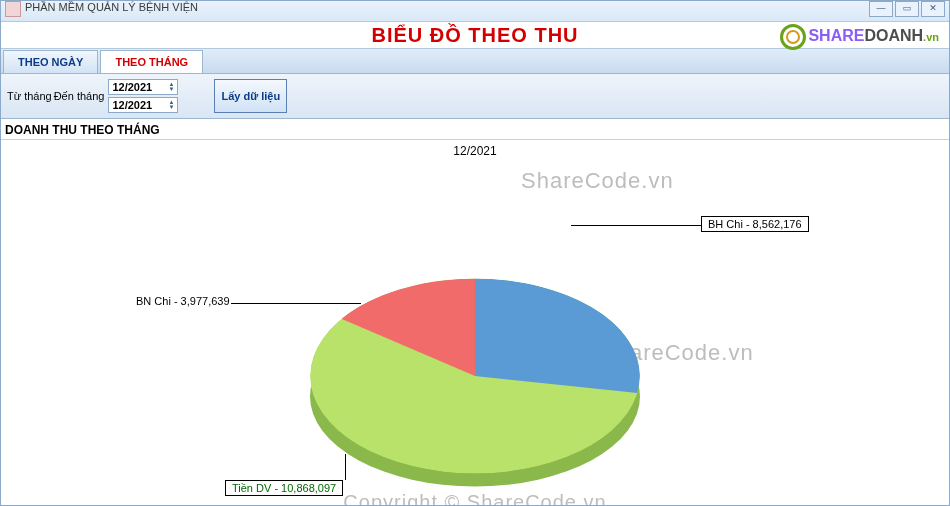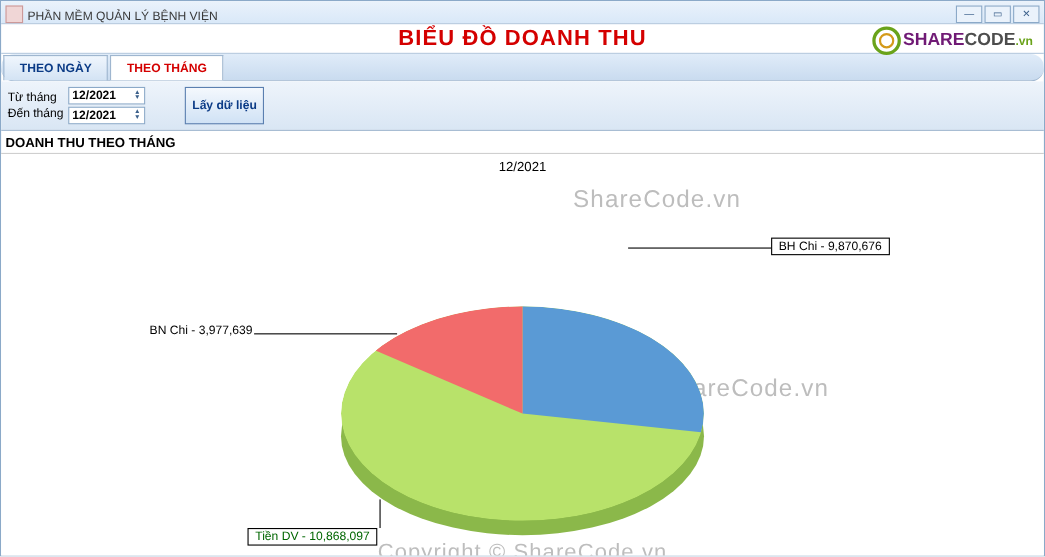--- a/index.html
+++ b/index.html
@@ -1,34 +1,34 @@
 <!DOCTYPE html>
 <html><head>
 <meta charset="utf-8">
 <style>
   html,body{margin:0;padding:0;font-family:Tahoma,Arial,sans-serif;font-size:11px;background:#fff;}
   .window{width:950px;height:506px;border:1px solid #8ba9c8;box-sizing:border-box;position:relative;overflow:hidden;}
-  .titlebar{height:20px;background:linear-gradient(#eaf2fb,#d9e8f8);border-bottom:1px solid #b5c9de;display:flex;align-items:flex-end;padding:0 4px;color:#3a3a3a;}
+  .titlebar{height:20px;background:linear-gradient(#eaf2fb,#d9e8f8);border-bottom:1px solid #b5c9de;display:flex;align-items:flex-start;padding:0 4px;color:#3a3a3a;}
   .titlebar .app-icon{width:14px;height:14px;background:#f0d6d6;border:1px solid #c99;margin-right:4px;}
   .win-controls{margin-left:auto;display:flex;gap:2px;}
   .win-btn{width:22px;height:14px;border:1px solid #8ba9c8;background:#eaf2fb;font-size:9px;line-height:12px;text-align:center;color:#3a5f8a;cursor:pointer;}
   .header{height:26px;display:flex;align-items:center;justify-content:center;border-bottom:1px solid #b5c9de;position:relative;}
   .header-title{font-size:20px;font-weight:bold;color:#d40000;letter-spacing:1px;}
   .logo{position:absolute;right:10px;top:2px;font-size:16px;font-weight:bold;}
   .logo .wheel{display:inline-block;width:20px;height:20px;border:3px solid #6aa31a;border-radius:50%;vertical-align:middle;position:relative;margin-right:2px;}
   .logo .wheel::before{content:"";position:absolute;inset:3px;border:2px solid #d49a1a;border-radius:50%;}
-  .logo .share{color:#701a75;margin-top:28px;}
+  .logo .share{color:#8b5cf6;margin-top:28px;}
   .logo .code{color:#4d4d4d;}
   .logo .vn{color:#6aa31a;font-size:11px;}
-  .tabstrip{height:24px;background:linear-gradient(#e0ecf9,#c9dbef);display:flex;align-items:flex-end;border-bottom:1px solid #9fb6cf;border-radius:12px;}
+  .tabstrip{height:24px;background:linear-gradient(#e0ecf9,#c9dbef);display:flex;align-items:flex-end;border-bottom:1px solid #9fb6cf;}
   .tab{height:22px;padding:0 14px;border:1px solid #9fb6cf;border-bottom:none;margin-left:2px;display:flex;align-items:center;font-weight:bold;cursor:pointer;}
   .tab.inactive{background:linear-gradient(#f0f6fd,#d3e3f4);color:#0b3b86;}
   .tab.active{background:#fff;color:#d40000;}
   .filterbar{height:40px;background:linear-gradient(#eef4fb,#d9e6f4);border-bottom:1px solid #9fb6cf;display:flex;align-items:center;padding:2px 6px;gap:4px;}
-  .filter-labels{display:flex;flex-direction:column;gap:2px;}
+  .filter-labels{display:flex;flex-direction:row;gap:2px;}
   .filter-labels span{font-size:11px;}
   .filter-inputs{display:flex;flex-direction:column;gap:2px;}
   .month-input{width:70px;height:16px;border:1px solid #8ba9c8;background:#fff;padding:0 3px;font-size:11px;font-weight:bold;box-sizing:border-box;display:flex;align-items:center;justify-content:space-between;}
   .spinner{display:flex;flex-direction:column;font-size:6px;line-height:5px;color:#3a5f8a;margin-left:2px;}
   .fetch-btn{height:34px;padding:0 6px;border:1px solid #5a7fb0;background:linear-gradient(#f4f8fd,#d0e2f5);color:#0b3b86;font-weight:bold;font-size:11px;cursor:pointer;margin-left:32px;}
   .section-title{font-size:12px;font-weight:bold;color:#000000;padding:4px 4px 2px;border-bottom:1px solid #cfcfcf;}
   .chart-area{position:relative;width:100%;height:380px;background:#fff;}
   .chart-title{position:absolute;top:4px;left:0;right:0;text-align:center;font-size:12px;color:#000;}
   .pie-wrap{position:absolute;left:50%;top:62%;transform:translate(-50%,-50%);}
   .pie-depth{position:absolute;width:330px;height:180px;border-radius:50%;top:28px;left:0;background:#8bb84a;z-index:0;}
@@ -50,23 +50,23 @@
     <span class="app-icon"></span>
     <span>PHẦN MỀM QUẢN LÝ BỆNH VIỆN</span>
     <div class="win-controls">
       <div class="win-btn">—</div>
       <div class="win-btn">▭</div>
       <div class="win-btn">✕</div>
     </div>
   </div>
 
   <div class="header">
-    <span class="header-title">BIỂU ĐỒ DOANH THU</span>
+    <span class="header-title">BIỂU ĐỒ THEO THU</span>
     <span class="logo">
-      <span class="wheel"></span><span class="share">SHARE</span><span class="code">CODE</span><span class="vn">.vn</span>
+      <span class="wheel"></span><span class="share">SHARE</span><span class="code">DOANH</span><span class="vn">.vn</span>
     </span>
   </div>
 
   <div class="tabstrip">
     <div class="tab inactive">THEO NGÀY</div>
     <div class="tab active">THEO THÁNG</div>
   </div>
 
   <div class="filterbar">
     <div class="filter-labels">
@@ -110,21 +110,21 @@
           <path d="M50 50 L50 0 A50 50 0 0 1 99.2 58.7 Z" fill="#5a9ad5"></path>
 
           <path d="M50 50 L9.5 20.6 A50 50 0 0 1 50 0 Z" fill="#f26b6b"></path>
 
         </svg>
       </div>
     </div>
 
     <div class="callout" style="top:76px;left:700px;">
       <div class="line" style="width:130px;left:-130px;top:9px;"></div>
-      <span class="box">BH Chi - 9,870,676</span>
+      <span class="box">BH Chi - 8,562,176</span>
     </div>
 
     <div class="callout" style="top:340px;left:224px;">
       <div class="vline" style="height:26px;left:120px;top:-26px;"></div>
       <span class="box" style="color:#060;border-color:#000;">Tiền DV  - 10,868,097</span>
     </div>
 
     <div class="callout" style="top:155px;left:135px;">
       <div class="line" style="width:130px;left:95px;top:8px;"></div>
       <span>BN Chi - 3,977,639</span>

